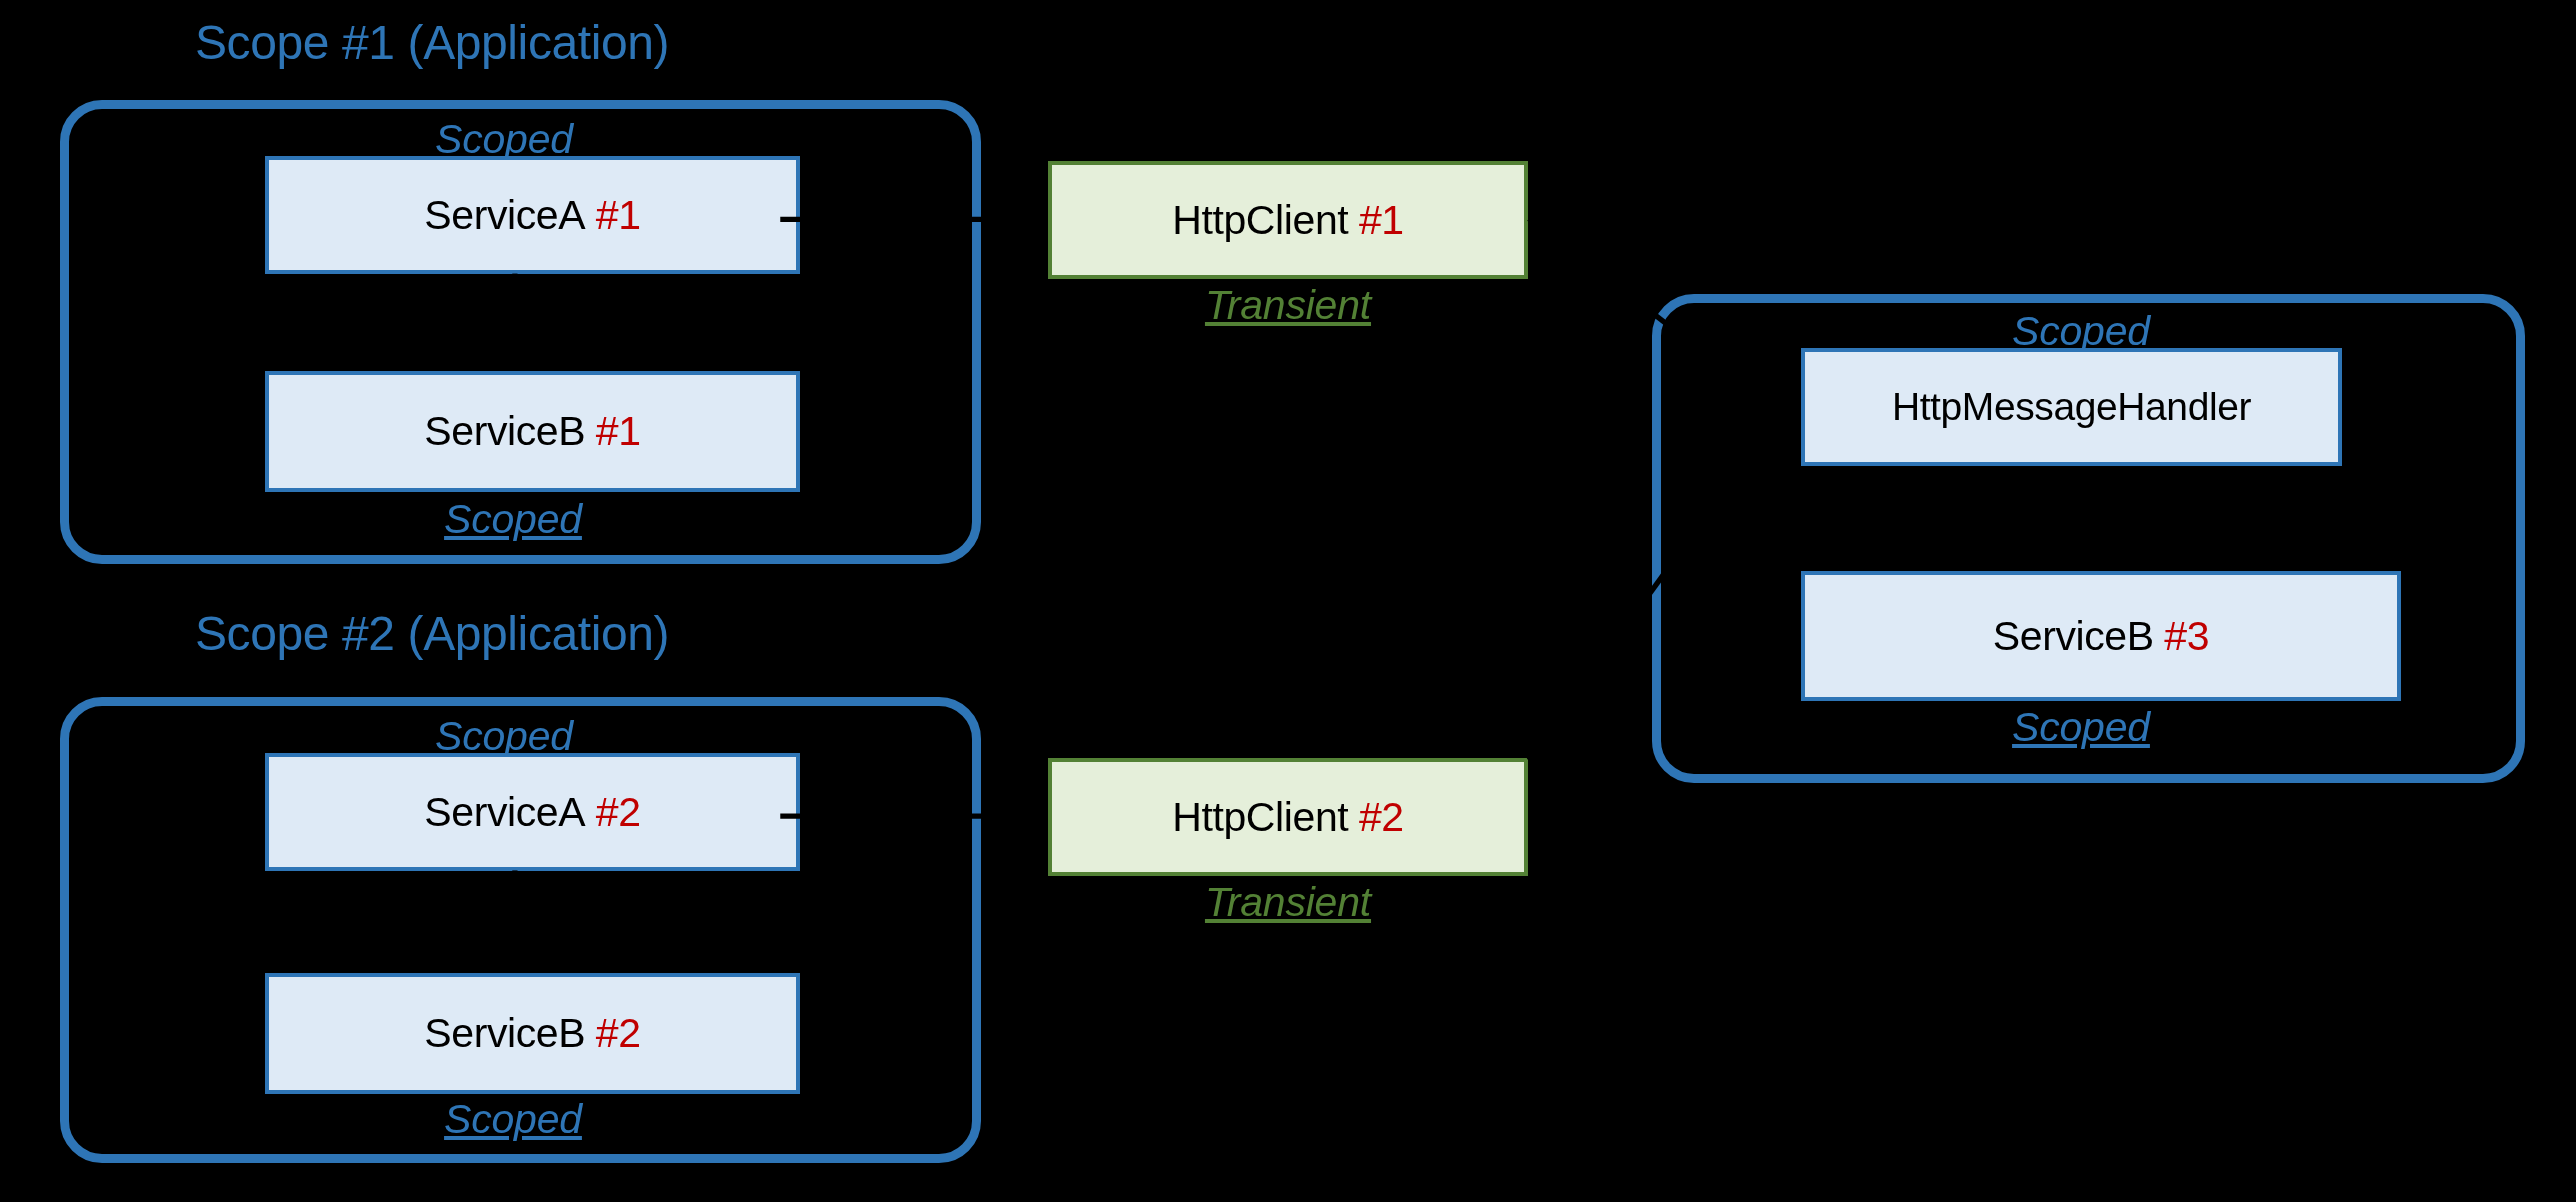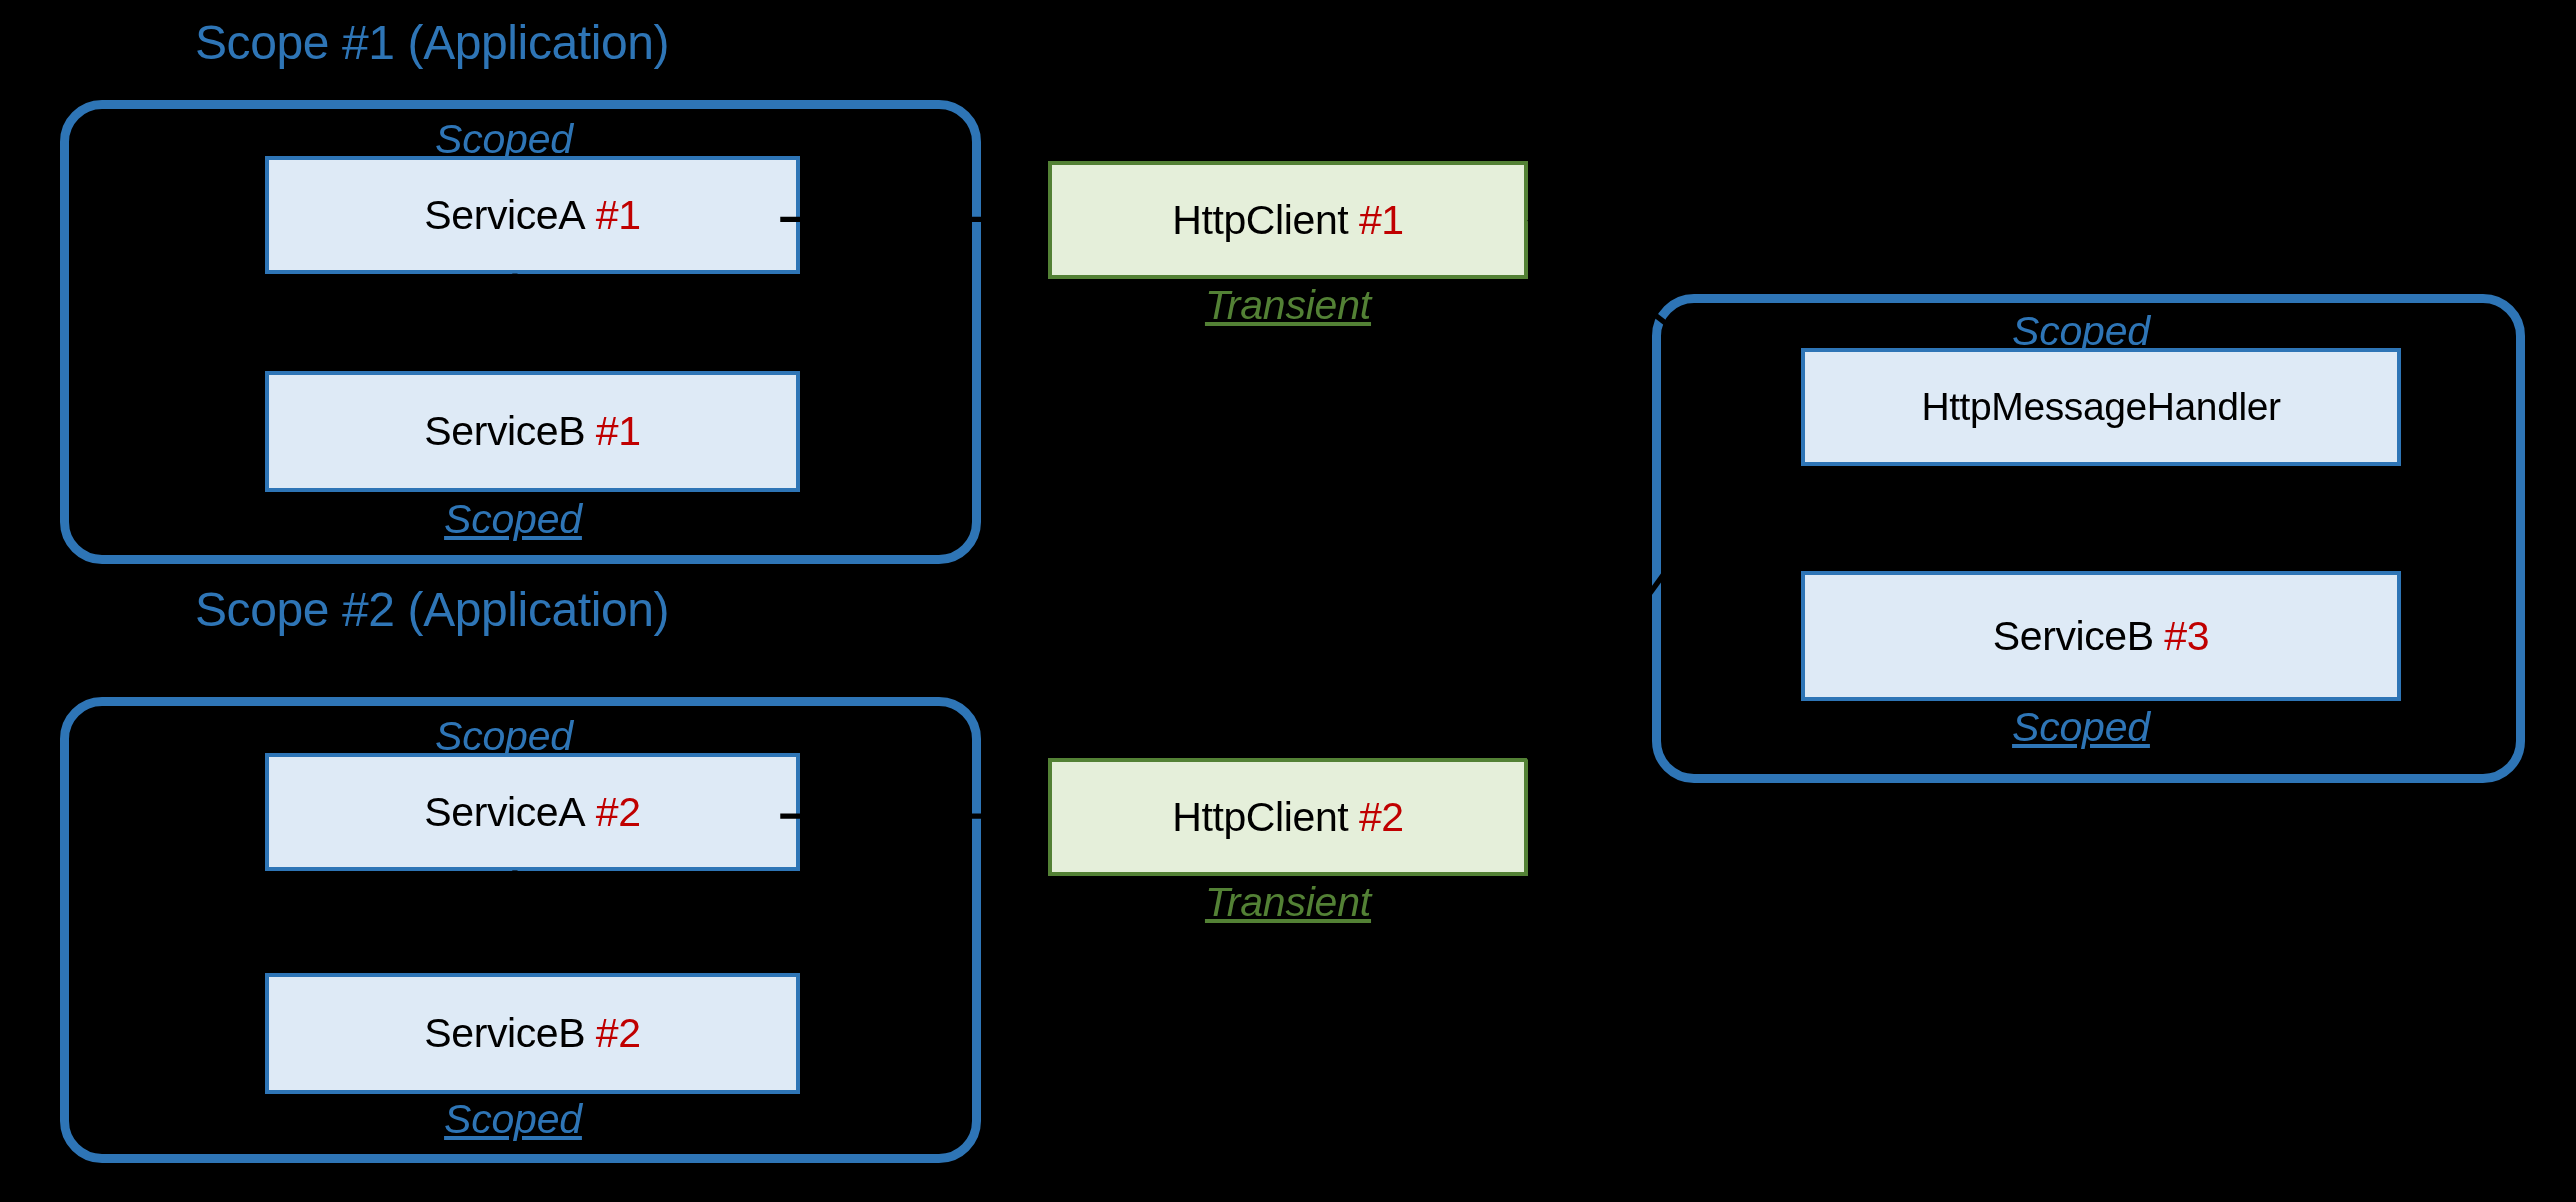--- a/index.html
+++ b/index.html
@@ -105,21 +105,21 @@
     <span class="num">#1</span>
   </div>
 
   <div class="node blue" style="left:245px; top:371px; width:535px; height:121px;">
     <span>ServiceB</span>
     <span class="num">#1</span>
   </div>
 
   <div class="lifetime scoped" style="left:400px; top:499px; width:226px;">Scoped</div>
 
-  <div class="scope-title" style="left:195px; top:586px;">Scope #2 (Application)</div>
+  <div class="scope-title" style="left:195px; top:610px;">Scope #2 (Application)</div>
 
   <div class="scope-box" style="left:60px; top:697px; width:921px; height:466px;"></div>
 
   <div class="lifetime scoped" style="left:391px; top:716px; width:226px;">Scoped</div>
 
   <div class="node blue" style="left:245px; top:753px; width:535px; height:118px;">
     <span>ServiceA</span>
     <span class="num">#2</span>
   </div>
 
@@ -142,21 +142,21 @@
     <span class="num">#2</span>
   </div>
 
   <div class="lifetime transient" style="left:1175px; top:882px; width:226px;">Transient</div>
 
 
   <div class="scope-box" style="left:1652px; top:294px; width:873px; height:489px;"></div>
 
   <div class="lifetime scoped" style="left:1968px; top:311px; width:226px;">Scoped</div>
 
-  <div class="node blue" style="left:1781px; top:348px; width:600px; height:118px; font-size:39px;">
+  <div class="node blue" style="left:1781px; top:348px; width:541px; height:118px; font-size:39px;">
     <span>HttpMessageHandler</span>
   </div>
 
   <div class="node blue" style="left:1781px; top:571px; width:600px; height:130px;">
     <span>ServiceB</span>
     <span class="num">#3</span>
   </div>
 
   <div class="lifetime scoped" style="left:1968px; top:707px; width:226px;">Scoped</div>
 

